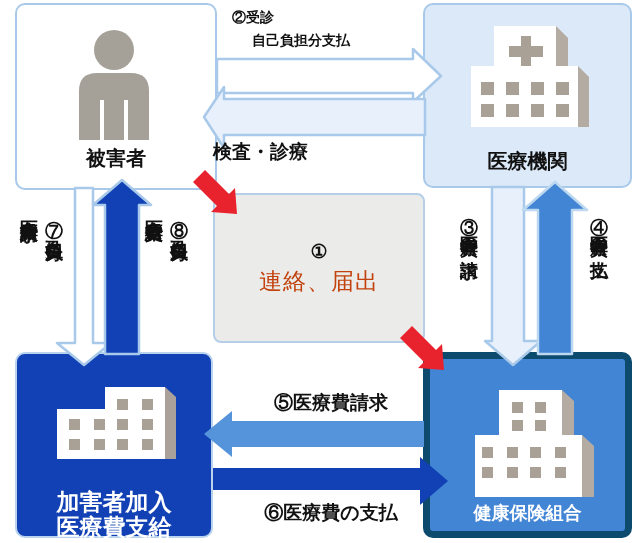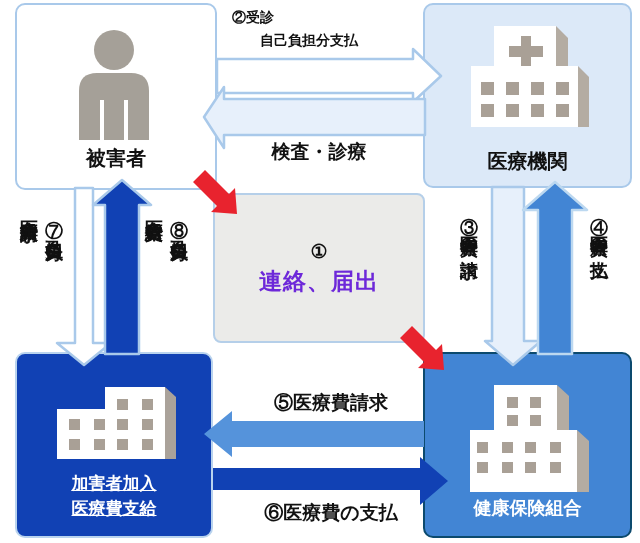--- a/index.html
+++ b/index.html
@@ -4,40 +4,40 @@
 <style>
   html,body{margin:0;padding:0;background:#fff;}
   #stage{
     position:relative;width:640px;height:543px;overflow:hidden;background:#fff;
     font-family:"Liberation Sans",sans-serif;color:#111;
   }
   .box{position:absolute;border-radius:10px;box-sizing:border-box;}
   #box-victim {left:15px;top:3px;width:202px;height:187px;background:#fff;border:2.5px solid #a9c9ea;}
   #box-medical{left:423px;top:3px;width:209px;height:185px;background:#dce9f8;border:2.5px solid #a9c9ea;}
   #box-insurer{left:15px;top:352px;width:198px;height:186px;background:#1141b4;border:2px solid #b9d3ee;}
-  #box-kenpo  {left:423px;top:352px;width:209px;height:186px;background:#4285d4;border:2px solid #0c4a6e;}
+  #box-kenpo  {left:423px;top:352px;width:209px;height:186px;background:#4285d4;border:7px solid #0c4a6e;}
   #box-center {left:213px;top:193px;width:212px;height:150px;background:#ebebe9;border:2px solid #b5cfe9;border-radius:8px;
                display:flex;flex-direction:column;align-items:center;justify-content:center;}
   .node-label{position:absolute;left:0;right:0;text-align:center;font-weight:bold;}
   .dark-label{color:#fff;}
   #overlay{position:absolute;left:0;top:0;width:640px;height:543px;}
   .lbl{position:absolute;font-weight:bold;line-height:1.25;}
   .v-label{writing-mode:vertical-rl;text-orientation:mixed;white-space:pre-line;
            font-weight:bold;font-size:18px;line-height:25px;letter-spacing:1px;}
   #lbl-step2{left:232px;top:6px;font-size:14px;line-height:23px;}
-  #lbl-step2 .l2{display:block;margin-left:28px;}
-  #lbl-exam {left:213px;top:140px;width:212px;text-align:center;font-size:19px;}
+  #lbl-step2 .l2{display:block;margin-left:20px;}
+  #lbl-exam {left:213px;top:140px;width:212px;font-size:19px;}
   #lbl-step3{left:456px;top:203px;height:168px;}
   #lbl-step4{left:586px;top:203px;height:168px;}
   #lbl-step7{left:16px; top:206px;height:168px;}
   #lbl-step8{left:141px;top:206px;height:168px;}
   #lbl-step5{left:213px;top:391px;width:236px;text-align:center;font-size:19px;}
   #lbl-step6{left:213px;top:501px;width:212px;text-align:center;font-size:19px;margin-left:12px;}
   #center-num{font-size:19px;font-weight:bold;color:#111;margin-bottom:3px;}
-  #center-text{font-size:23px;font-weight:bold;color:#6d28d9;letter-spacing:1px;}
+  #center-text{font-size:23px;font-weight:normal;color:#c2410c;letter-spacing:1px;}
   .icon-svg{position:absolute;}
 </style>
 </head>
 <body>
 
 <div id="stage">
 
   <div class="box" id="box-victim">
     <svg class="icon-svg" style="left:52px;top:23px;" width="90" height="112" viewBox="0 0 90 112">
       <circle cx="45" cy="22" r="20" fill="#a5a098"></circle>
@@ -80,21 +80,21 @@
         <rect x="12" y="32" width="11" height="11"></rect>
           <rect x="37" y="32" width="11" height="11"></rect>
         <rect x="60" y="32" width="11" height="11"></rect>
           <rect x="85" y="32" width="11" height="11"></rect>
         <rect x="12" y="52" width="11" height="11"></rect>
           <rect x="37" y="52" width="11" height="11"></rect>
         <rect x="60" y="52" width="11" height="11"></rect>
           <rect x="85" y="52" width="11" height="11"></rect>
       </g>
     </svg>
-    <div class="node-label dark-label" style="top:117px;font-size:17px;line-height:25px;text-decoration:underline;">
+    <div class="node-label dark-label" style="top:136px;font-size:23px;line-height:25px;">
       <span>加害者加入</span><br>
       <span>医療費支給</span>
     </div>
   </div>
 
   <div class="box" id="box-kenpo">
     <svg class="icon-svg" style="left:45px;top:31px;" width="120" height="108" viewBox="0 0 120 108">
       <rect x="24" y="0" width="63" height="45" fill="#fff"></rect>
       <polygon points="87,0 99,11 99,45 87,45" fill="#b4aca2"></polygon>
       <rect x="0" y="45" width="107" height="62" fill="#fff"></rect>

